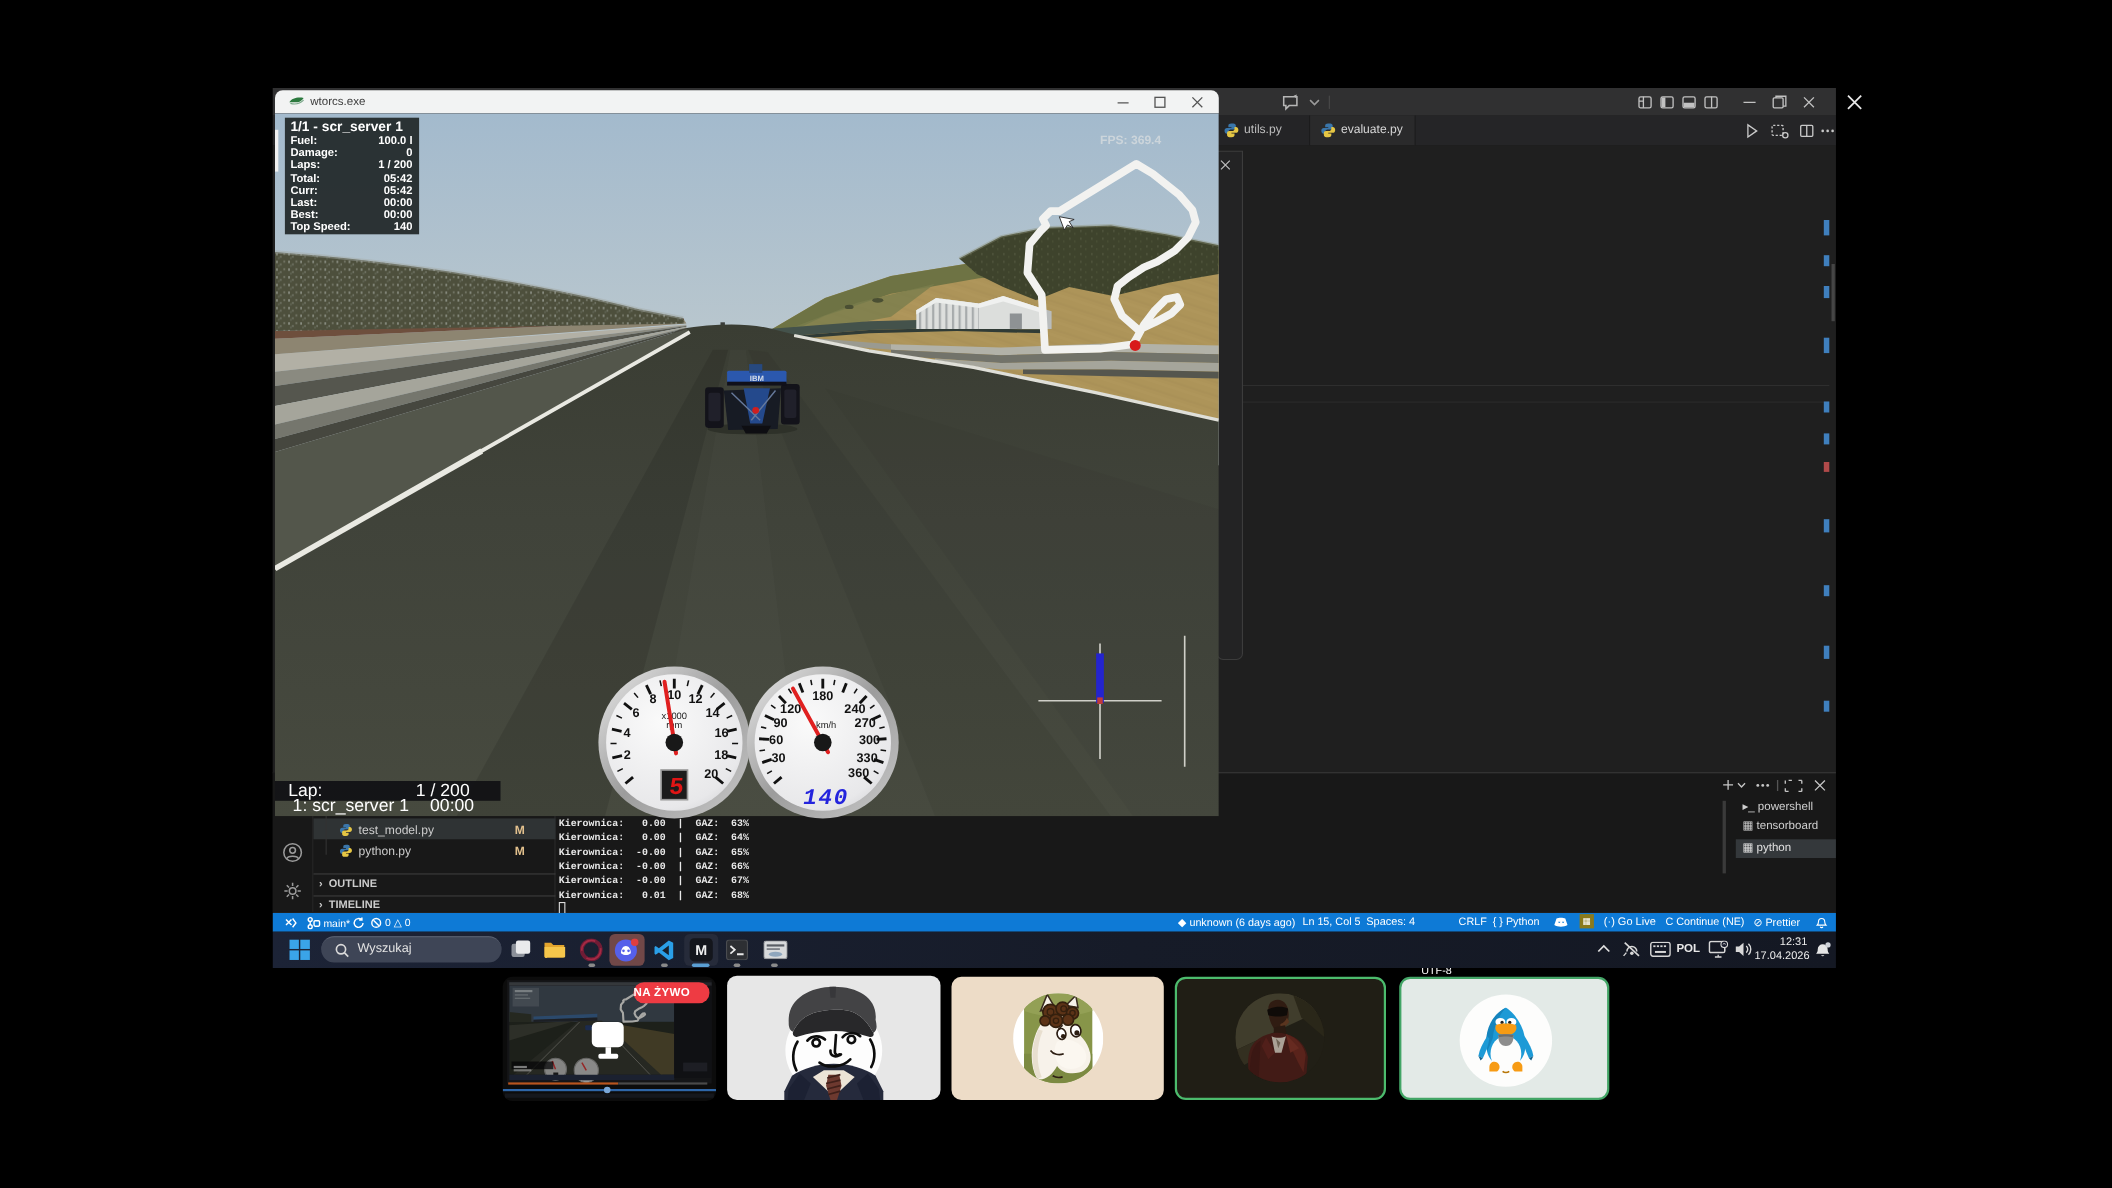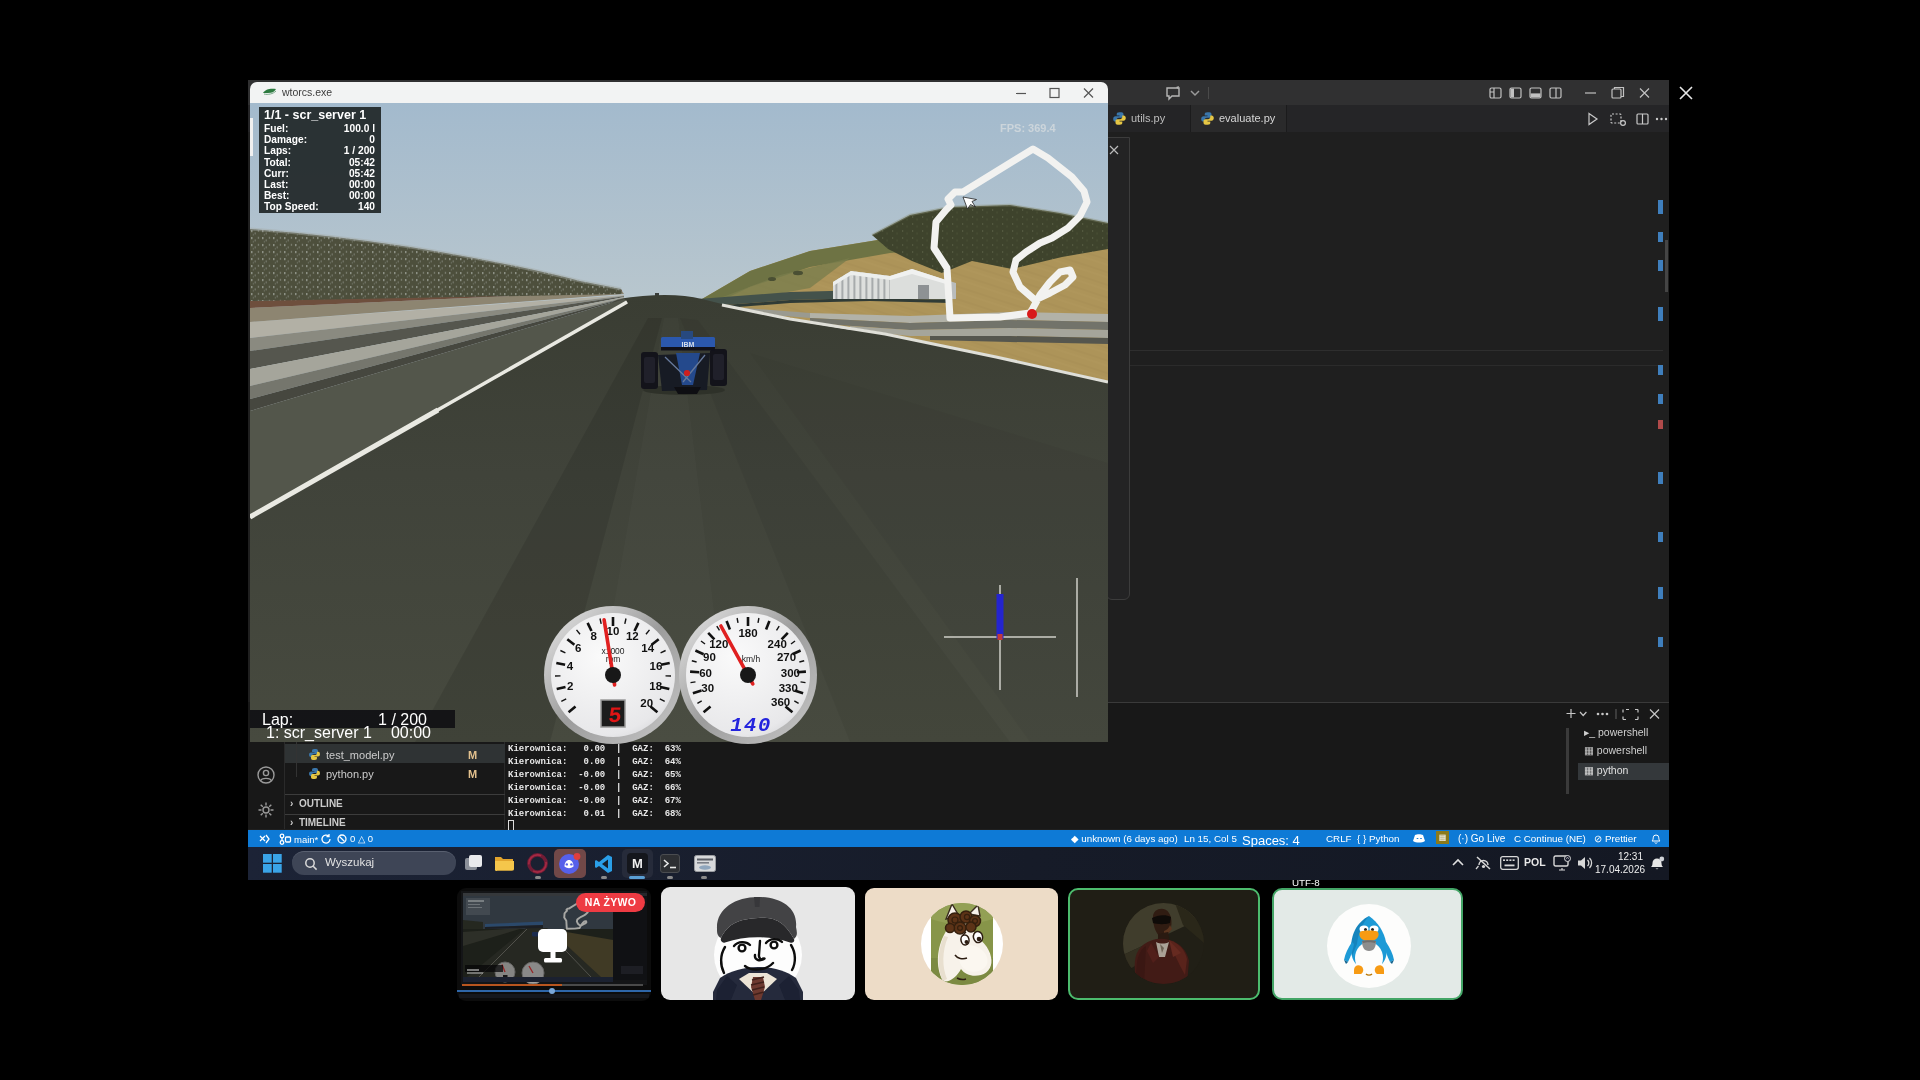--- a/index.html
+++ b/index.html
@@ -107,21 +107,21 @@
           <circle cx="41" cy="7" r="1.3"></circle>
         </g>
       <path d="M50 2 v10" stroke="#555"></path>
       <path d="M60 2.5 h3 M69 2.5 h3 M72 2.5 v3 M72 9.5 v3 M69 12.5 h3 M60 12.5 h-3 M57 9.5 v3 M57 2.5 v3"></path>
       <path d="M84 2.5 l9 9 M93 2.5 l-9 9"></path>
     </g>
   </svg>
 
   <div class="abs" style="left:1330px;top:683px;width:91px;height:17px;background:#34383b;"></div>
   <div class="abs" style="left:1336px;top:646px;color:#cfcfcf;font-size:10.5px;">▸_ powershell</div>
-  <div class="abs" style="left:1336px;top:664px;color:#cfcfcf;font-size:10.5px;">▦ powershell</div>
+  <div class="abs" style="left:1336px;top:664px;color:#cfcfcf;font-size:10.5px;">▦ tensorboard</div>
   <div class="abs" style="left:1336px;top:684px;color:#e0e0e0;font-size:10.5px;">▦ python</div>
   <div class="abs" style="left:1318px;top:648px;width:3px;height:66px;background:#3a3a3a;"></div>
 
   <div class="abs" style="left:260px;top:663px;width:450px;font-family:'Liberation Mono',monospace;font-size:9px;font-weight:bold;color:#e8e8e8;line-height:13px;white-space:pre;">Kierownica:   0.00  |  GAZ:  63%
 Kierownica:   0.00  |  GAZ:  64%
 Kierownica:  -0.00  |  GAZ:  65%
 Kierownica:  -0.00  |  GAZ:  66%
 Kierownica:  -0.00  |  GAZ:  67%
 Kierownica:   0.01  |  GAZ:  68%</div>
   <div class="abs" style="left:260px;top:740px;width:6px;height:11px;border:1px solid #ddd;"></div>
@@ -168,21 +168,21 @@
         <rect x="27.5" y="4" width="5" height="5" rx="1"></rect>
       <path d="M72 6 a4 4 0 1 1 -1.2 -2.8 M71 1 v2.5 h-2.5"></path>
       <circle cx="84" cy="6" r="4"></circle>
         <path d="M81.5 3.5 l5 5"></path>
     </g>
     <text x="36" y="9.5" font-size="9.5" fill="#fff" font-family="Liberation Sans">main*</text>
   </svg>
   <div class="abs" style="left:102px;top:752.5px;color:#fff;font-size:9.5px;">0 △ 0</div>
   <div class="abs" style="left:823px;top:752.5px;color:#fff;font-size:9.8px;">◆ unknown (6 days ago)</div>
   <div class="abs" style="left:936px;top:752.5px;color:#fff;font-size:9.8px;">Ln 15, Col 5</div>
-  <div class="abs" style="left:994px;top:753px;color:#fff;font-size:13px;">Spaces: 4</div>
+  <div class="abs" style="left:994px;top:753px;color:#fff;font-size:10px;">Spaces: 4</div>
   <div class="abs" style="left:1044px;top:752.5px;color:#fff;font-size:9.8px;margin-top:44px;">UTF-8</div>
   <div class="abs" style="left:1078px;top:752.5px;color:#fff;font-size:9.8px;">CRLF</div>
   <div class="abs" style="left:1109px;top:752.5px;color:#fff;font-size:9.8px;">{ } Python</div>
   <svg class="abs" style="left:1164px;top:753px" width="14" height="11" viewBox="0 0 14 11">
       <path d="M3 2 C5 1 9 1 11 2 L13 8 C10 10 4 10 1 8 Z M4.5 5 a1 1 0 0 0 2 0 M8 5 a1 1 0 0 0 2 0" fill="#fff"></path>
     </svg>
   <div class="abs" style="left:1188px;top:751px;width:13px;height:13px;background:#8a7a1c;color:#fff;font-size:8px;text-align:center;line-height:13px;">▦</div>
   <div class="abs" style="left:1210px;top:752.5px;color:#fff;font-size:10px;">(·) Go Live</div>
   <div class="abs" style="left:1266px;top:752.5px;color:#fff;font-size:9.8px;">C⁢ Continue (NE)</div>
   <div class="abs" style="left:1346px;top:752.5px;color:#fff;font-size:9.8px;">⊘ Prettier</div>
@@ -624,21 +624,21 @@
       <rect x="7" y="30" width="18" height="4.5" rx="1.5" fill="#fff"></rect>
     </svg>
   </div>
 
   <div class="abs" style="left:5px;top:96px;width:100px;height:1.8px;background:#b8551f;"></div>
   <div class="abs" style="left:105px;top:96px;width:81px;height:1.8px;background:#4a4a4a;"></div>
   <div class="abs" style="left:0;top:102px;width:194px;height:2.4px;background:#2e66a8;"></div>
   <div class="abs" style="left:92px;top:100px;width:6px;height:6px;border-radius:50%;background:#7aa7d8;"></div>
   <div class="abs" style="left:2px;top:106px;width:190px;height:4px;background:#15171c;"></div>
 
-  <div class="abs" style="left:119px;top:5px;width:69px;height:19px;background:#ee3b43;border-radius:9.5px;color:#fff;font-size:10.5px;font-weight:bold;text-align:center;line-height:19px;letter-spacing:0.3px;">NA ŻYWO</div>
+  <div class="abs" style="left:119px;top:5px;width:69px;height:19px;background:#ee3b43;border-radius:9.5px;color:#fff;font-size:10.5px;font-weight:bold;text-align:left;line-height:19px;letter-spacing:0.3px;">NA ŻYWO</div>
 </div>
 
 <div class="abs" style="left:661px;top:887px;width:194px;height:113px;background:#e7e7e7;border-radius:9px;overflow:hidden;">
   <svg class="abs" style="left:42px;top:8px" width="110" height="105" viewBox="0 0 110 105">
     <ellipse cx="55" cy="60" rx="44" ry="42" fill="#fdfdfd"></ellipse>
     <path d="M10,97 L17,83 C27,76 41,72 55,72 C69,72 83,76 93,83 L100,97 L100,105 L10,105 Z" fill="#252a3c"></path>
     <path d="M14,95 L24,81 L34,90 L28,105 L13,105 Z" fill="#1c2133"></path>
     <path d="M96,95 L86,81 L76,90 L82,105 L97,105 Z" fill="#1c2133"></path>
     <path d="M36,84 L55,102 L74,84 L64,78 L46,78 Z" fill="#ece4d6"></path>
     <path d="M50,82 L60,82 L62,92 L58,105 L52,105 L48,92 Z" fill="#6d392f"></path>

